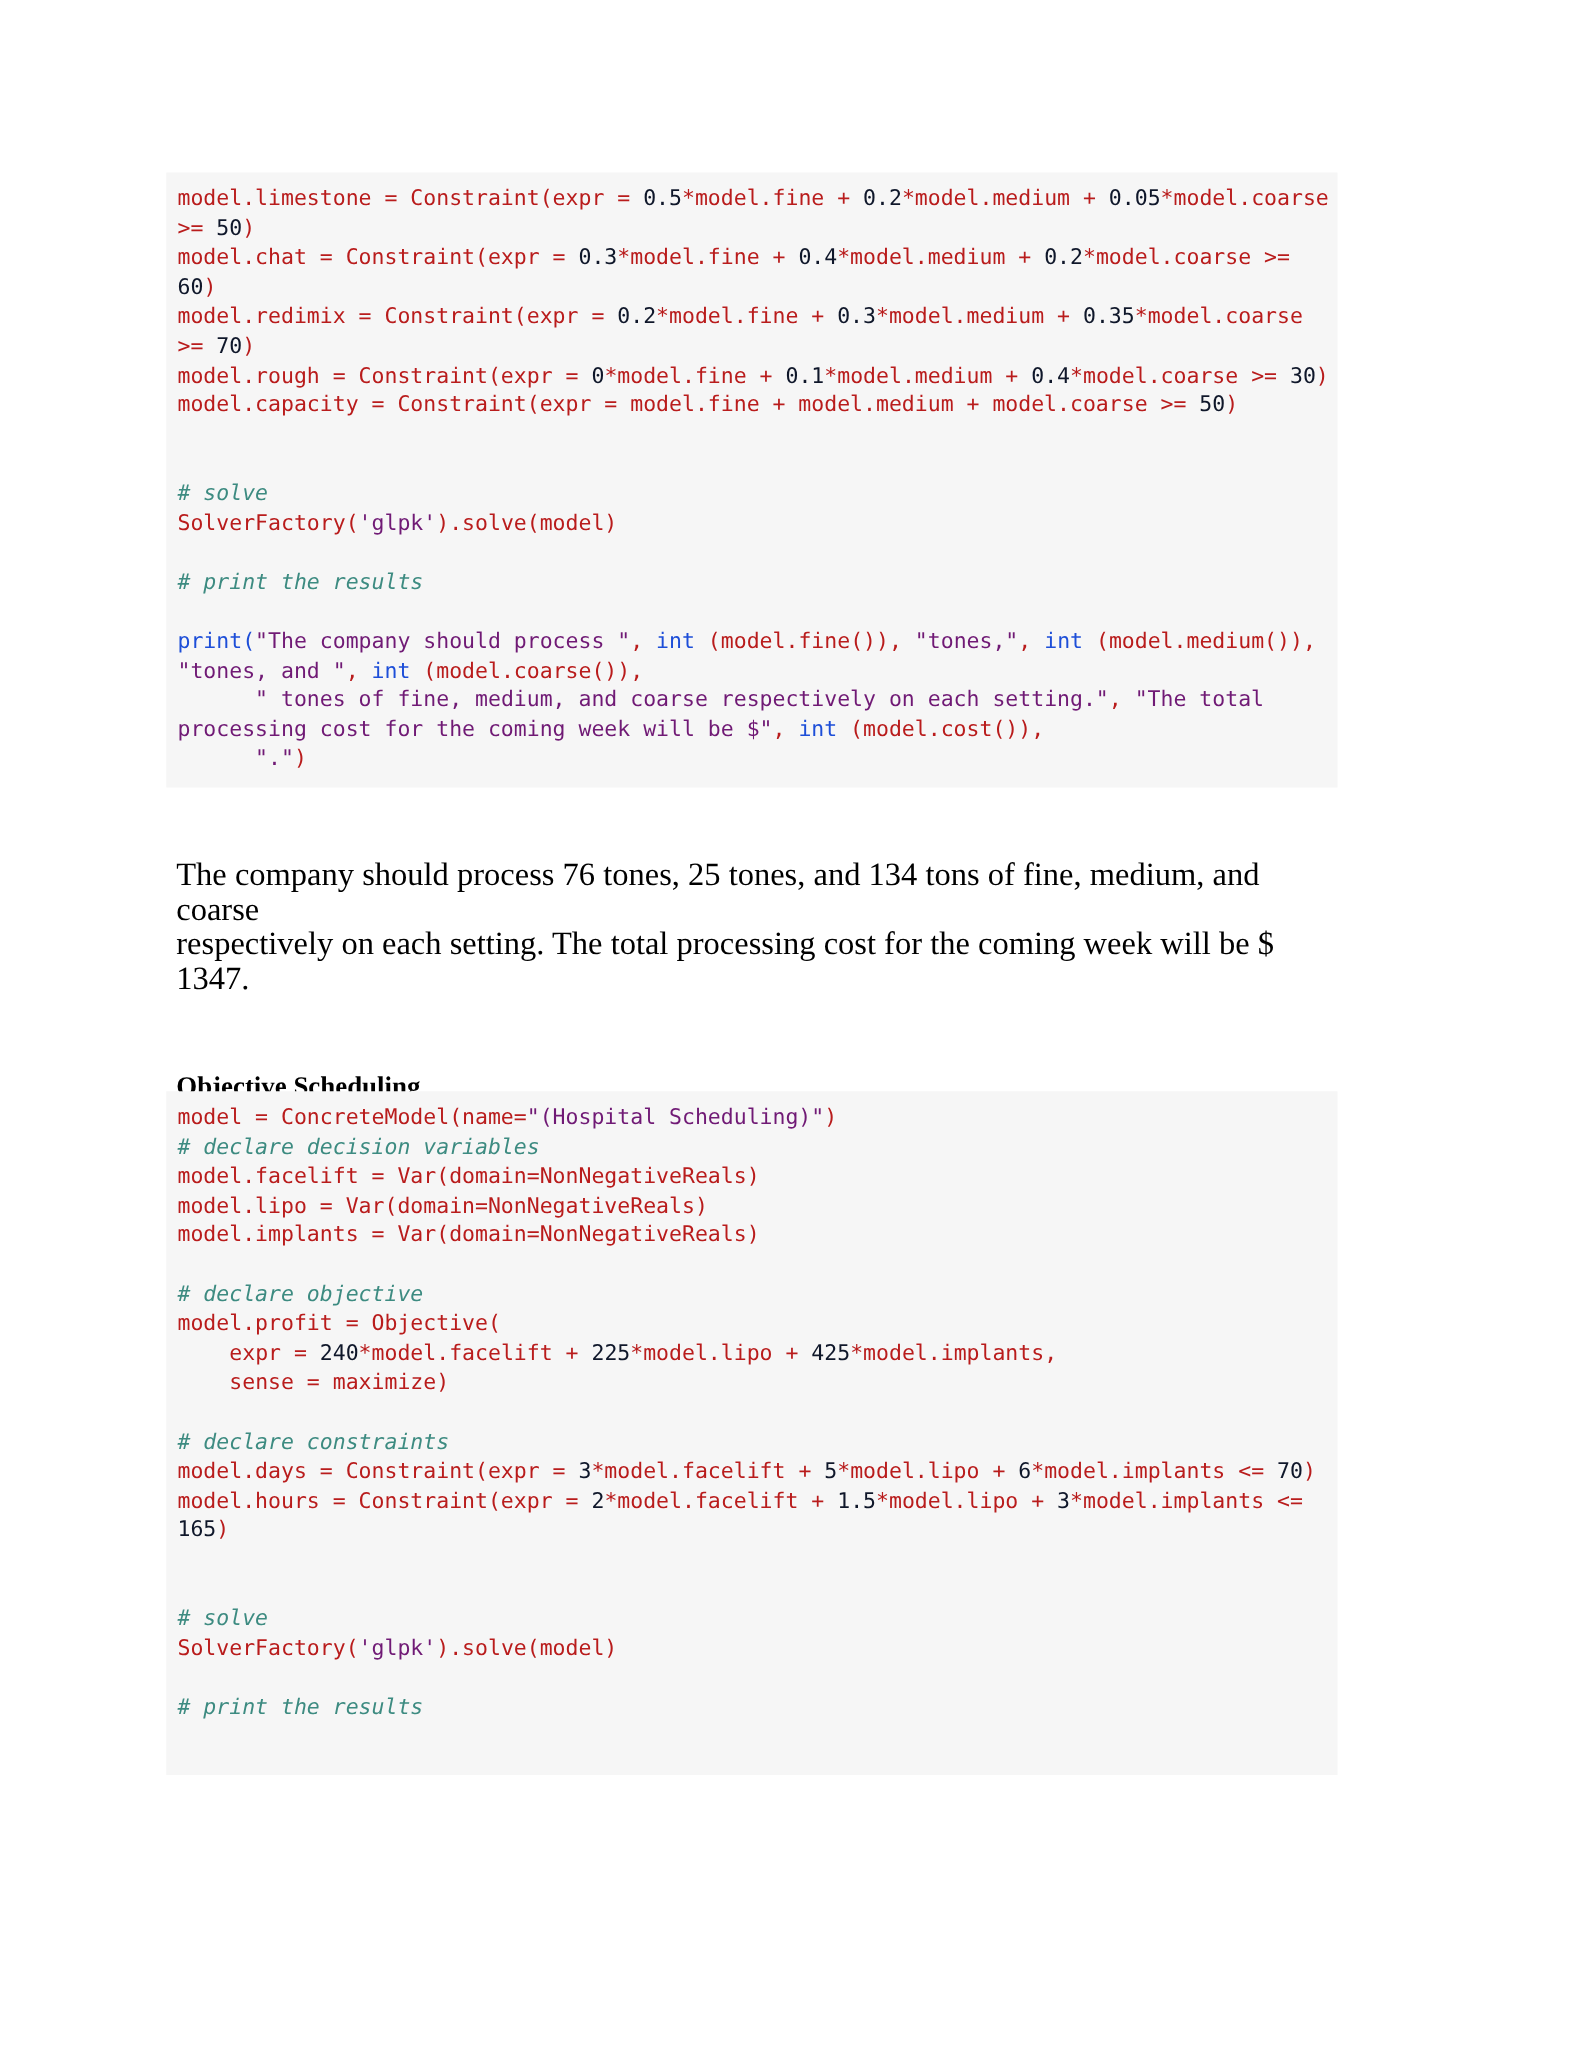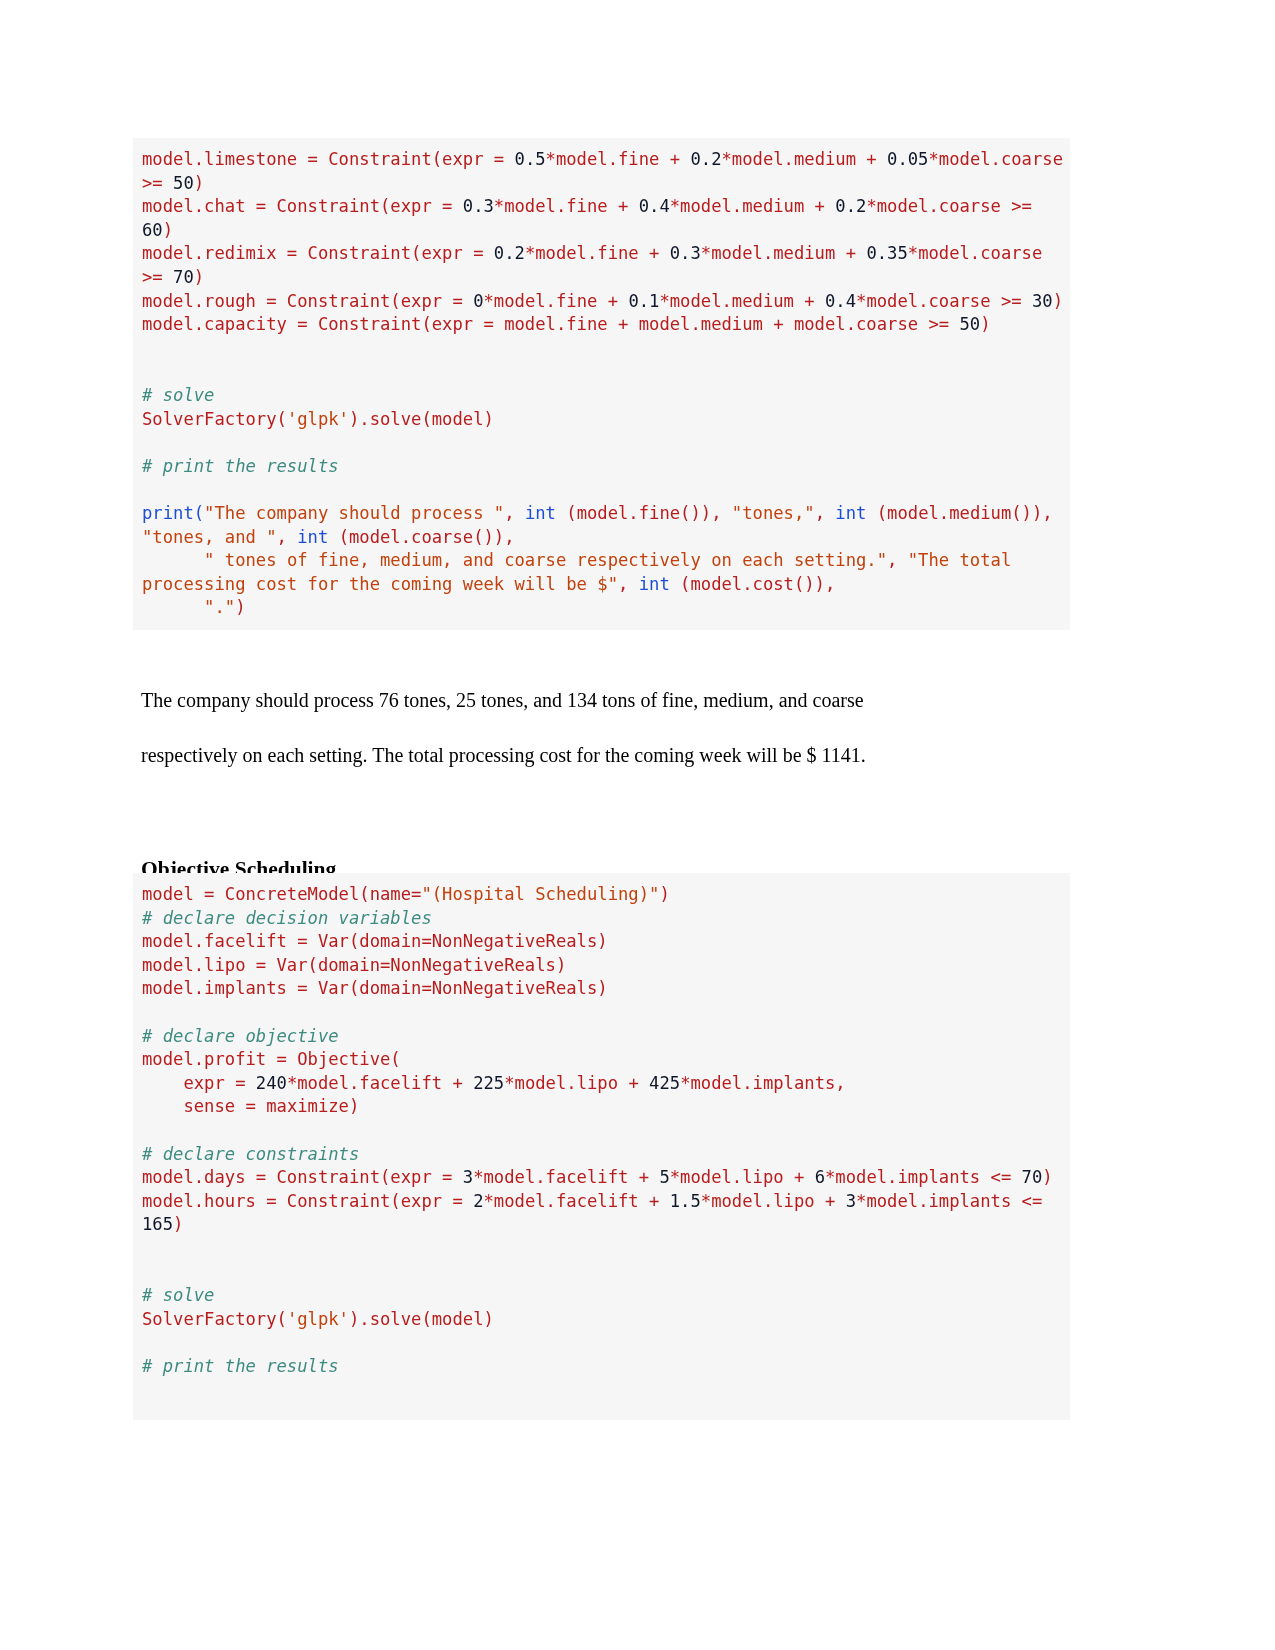--- a/index.html
+++ b/index.html
@@ -41,32 +41,32 @@
     padding-left: 9px;
     padding-right: 4px;
     min-height: 23.6px;
   }
   .codeblock .ln.blank {
     min-height: 23.6px;
   }
 
   
   .c  { color: #3d8b81; font-style: italic; }   
-  .s  { color: #c2410c; }                        
+  .s  { color: #701a75; }                        
   .k  { color: #1d4ed8; }                        
   .n  { color: #0f172a; }                        
   .d  { color: #b91c1c; }                        
 
   
   .bodyline {
     position: absolute;
     left: 141px;
     width: 930px;
     font-family: "Liberation Serif", serif;
-    font-size: 20px;
+    font-size: 26px;
     line-height: 28px;
     color: #000000;
     white-space: pre-wrap;
   }
 
   .heading {
     position: absolute;
     left: 141px;
     width: 930px;
     font-family: "Liberation Serif", serif;
@@ -85,19 +85,19 @@
 </style>
 </head>
 <body>
 
 <div class="page">
 
   <div class="codeblock" id="code-block-1"><span class="ln"><span class="d">model.limestone = Constraint(expr = </span><span class="n">0.5</span><span class="d">*model.fine + </span><span class="n">0.2</span><span class="d">*model.medium + </span><span class="n">0.05</span><span class="d">*model.coarse &gt;= </span><span class="n">50</span><span class="d">)</span></span><span class="ln"><span class="d">model.chat = Constraint(expr = </span><span class="n">0.3</span><span class="d">*model.fine + </span><span class="n">0.4</span><span class="d">*model.medium + </span><span class="n">0.2</span><span class="d">*model.coarse &gt;= </span><span class="n">60</span><span class="d">)</span></span><span class="ln"><span class="d">model.redimix = Constraint(expr = </span><span class="n">0.2</span><span class="d">*model.fine + </span><span class="n">0.3</span><span class="d">*model.medium + </span><span class="n">0.35</span><span class="d">*model.coarse &gt;= </span><span class="n">70</span><span class="d">)</span></span><span class="ln"><span class="d">model.rough = Constraint(expr = </span><span class="n">0</span><span class="d">*model.fine + </span><span class="n">0.1</span><span class="d">*model.medium + </span><span class="n">0.4</span><span class="d">*model.coarse &gt;= </span><span class="n">30</span><span class="d">)</span></span><span class="ln"><span class="d">model.capacity = Constraint(expr = model.fine + model.medium + model.coarse &gt;= </span><span class="n">50</span><span class="d">)</span></span><span class="ln blank">&nbsp;</span><span class="ln blank">&nbsp;</span><span class="ln"><span class="c"># solve</span></span><span class="ln"><span class="d">SolverFactory(</span><span class="s">'glpk'</span><span class="d">).solve(model)</span></span><span class="ln blank">&nbsp;</span><span class="ln"><span class="c"># print the results</span></span><span class="ln blank">&nbsp;</span><span class="ln"><span class="k">print(</span><span class="s">"The company should process "</span><span class="d">, </span><span class="k">int</span><span class="d"> (model.fine()), </span><span class="s">"tones,"</span><span class="d">, </span><span class="k">int</span><span class="d"> (model.medium()), </span><span class="s">"tones, and "</span><span class="d">, </span><span class="k">int</span><span class="d"> (model.coarse()),</span></span><span class="ln"><span class="d">      </span><span class="s">" tones of fine, medium, and coarse respectively on each setting."</span><span class="d">, </span><span class="s">"The total processing cost for the coming week will be $"</span><span class="d">, </span><span class="k">int</span><span class="d"> (model.cost()),</span></span><span class="ln"><span class="d">      </span><span class="s">"."</span><span class="d">)</span></span></div>
 
   <div class="bodyline" id="output-line-1">The company should process 76 tones, 25 tones, and 134 tons of fine, medium, and coarse</div>
 
-  <div class="bodyline" id="output-line-2">respectively on each setting. The total processing cost for the coming week will be $ 1141.</div>
+  <div class="bodyline" id="output-line-2">respectively on each setting. The total processing cost for the coming week will be $ 1347.</div>
 
   <div class="heading" id="heading-hospital">Objective Scheduling</div>
 
   <div class="codeblock" id="code-block-2" style="height: 547px;"><span class="ln"><span class="d">model = ConcreteModel(name=</span><span class="s">"(Hospital Scheduling)"</span><span class="d">)</span></span><span class="ln"><span class="c"># declare decision variables</span></span><span class="ln"><span class="d">model.facelift = Var(domain=NonNegativeReals)</span></span><span class="ln"><span class="d">model.lipo = Var(domain=NonNegativeReals)</span></span><span class="ln"><span class="d">model.implants = Var(domain=NonNegativeReals)</span></span><span class="ln blank">&nbsp;</span><span class="ln"><span class="c"># declare objective</span></span><span class="ln"><span class="d">model.profit = Objective(</span></span><span class="ln"><span class="d">    expr = </span><span class="n">240</span><span class="d">*model.facelift + </span><span class="n">225</span><span class="d">*model.lipo + </span><span class="n">425</span><span class="d">*model.implants,</span></span><span class="ln"><span class="d">    sense = maximize)</span></span><span class="ln blank">&nbsp;</span><span class="ln"><span class="c"># declare constraints</span></span><span class="ln"><span class="d">model.days = Constraint(expr = </span><span class="n">3</span><span class="d">*model.facelift + </span><span class="n">5</span><span class="d">*model.lipo + </span><span class="n">6</span><span class="d">*model.implants &lt;= </span><span class="n">70</span><span class="d">)</span></span><span class="ln"><span class="d">model.hours = Constraint(expr = </span><span class="n">2</span><span class="d">*model.facelift + </span><span class="n">1.5</span><span class="d">*model.lipo + </span><span class="n">3</span><span class="d">*model.implants &lt;= </span><span class="n">165</span><span class="d">)</span></span><span class="ln blank">&nbsp;</span><span class="ln blank">&nbsp;</span><span class="ln"><span class="c"># solve</span></span><span class="ln"><span class="d">SolverFactory(</span><span class="s">'glpk'</span><span class="d">).solve(model)</span></span><span class="ln blank">&nbsp;</span><span class="ln"><span class="c"># print the results</span></span><span class="ln blank">&nbsp;</span></div>
 
 </div>
 
 </body></html>

